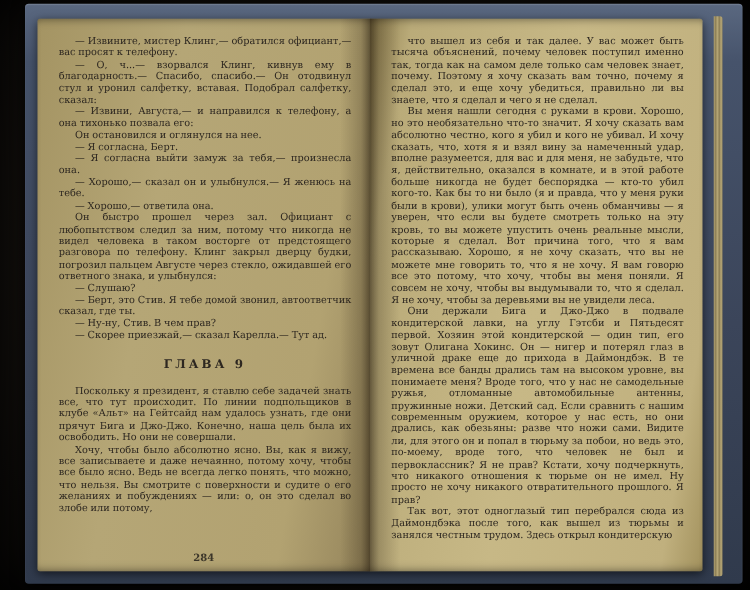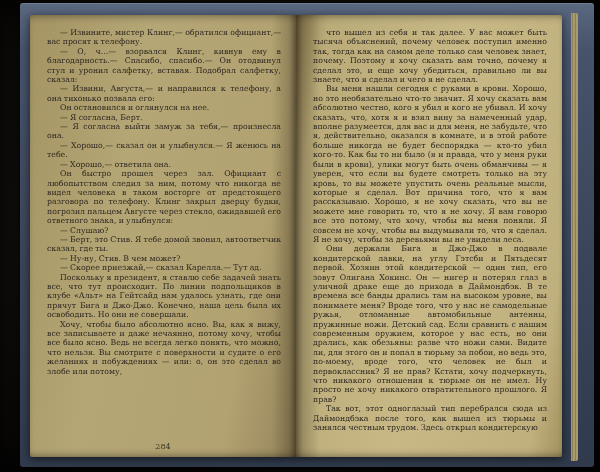--- a/index.html
+++ b/index.html
@@ -69,20 +69,21 @@
     font-size: 9.5px;
     letter-spacing: 2.5px;
     margin: 13px 0 11px 0;
     color: var(--ink, #2d2720);
   }
   .page-number {
     position: absolute; bottom: 6px; left: 0; right: 0;
     text-align: center;
     font-size: 8px;
     color: #3b3529;
+    font-weight: bold;
   }
 </style>
 </head>
 <body>
 
 <div class="photo">
   <div class="cover"></div>
   <div class="fore-edge"></div>
   <div class="spread">
     <div class="page left">
@@ -91,23 +92,24 @@
           <p class="para">— О, ч...— взорвался Клинг, кивнув ему в благодарность.— Спасибо, спасибо.— Он отодвинул стул и уронил салфетку, вставая. Подобрал салфетку, сказал:</p>
           <p class="para">— Извини, Августа,— и направился к телефону, а она тихонько позвала его:</p>
           <p class="para">Он остановился и оглянулся на нее.</p>
           <p class="para">— Я согласна, Берт.</p>
           <p class="para">— Я согласна выйти замуж за тебя,— произнесла она.</p>
           <p class="para">— Хорошо,— сказал он и улыбнулся.— Я женюсь на тебе.</p>
           <p class="para">— Хорошо,— ответила она.</p>
           <p class="para">Он быстро прошел через зал. Официант с любопытством следил за ним, потому что никогда не видел человека в таком восторге от предстоящего разговора по телефону. Клинг закрыл дверцу будки, погрозил пальцем Августе через стекло, ожидавшей его ответного знака, и улыбнулся:</p>
           <p class="para">— Слушаю?</p>
           <p class="para">— Берт, это Стив. Я тебе домой звонил, автоответчик сказал, где ты.</p>
-          <p class="para">— Ну-ну, Стив. В чем может?</p>
+          <p class="para">— Ну-ну, Стив. В чем прав?</p>
           <p class="para">— Скорее приезжай,— сказал Карелла.— Тут ад.</p>
         </div>
+      <div class="chapter-heading">ГЛАВА 9</div>
       <div class="text-col">
           <p class="para">Поскольку я президент, я ставлю себе задачей знать все, что тут происходит. По линии подпольщиков в клубе «Альт» на Гейтсайд нам удалось узнать, где они прячут Бига и Джо-Джо. Конечно, наша цель была их освободить. Но они не совершали.</p>
           <p class="para">Хочу, чтобы было абсолютно ясно. Вы, как я вижу, все записываете и даже нечаянно, потому хочу, чтобы все было ясно. Ведь не всегда легко понять, что можно, что нельзя. Вы смотрите с поверхности и судите о его желаниях и побуждениях — или: о, он это сделал во злобе или потому,</p>
         </div>
       <div class="page-number">284</div>
     </div>
     <div class="page right">
       <div class="text-col">
           <p class="para">что вышел из себя и так далее. У вас может быть тысяча объяснений, почему человек поступил именно так, тогда как на самом деле только сам человек знает, почему. Поэтому я хочу сказать вам точно, почему я сделал это, и еще хочу убедиться, правильно ли вы знаете, что я сделал и чего я не сделал.</p>
           <p class="para">Вы меня нашли сегодня с руками в крови. Хорошо, но это необязательно что-то значит. Я хочу сказать вам абсолютно честно, кого я убил и кого не убивал. И хочу сказать, что, хотя я и взял вину за намеченный удар, вполне разумеется, для вас и для меня, не забудьте, что я, действительно, оказался в комнате, и в этой работе больше никогда не будет беспорядка — кто-то убил кого-то. Как бы то ни было (я и правда, что у меня руки были в крови), улики могут быть очень обманчивы — я уверен, что если вы будете смотреть только на эту кровь, то вы можете упустить очень реальные мысли, которые я сделал. Вот причина того, что я вам рассказываю. Хорошо, я не хочу сказать, что вы не можете мне говорить то, что я не хочу. Я вам говорю все это потому, что хочу, чтобы вы меня поняли. Я совсем не хочу, чтобы вы выдумывали то, что я сделал. Я не хочу, чтобы за деревьями вы не увидели леса.</p>

